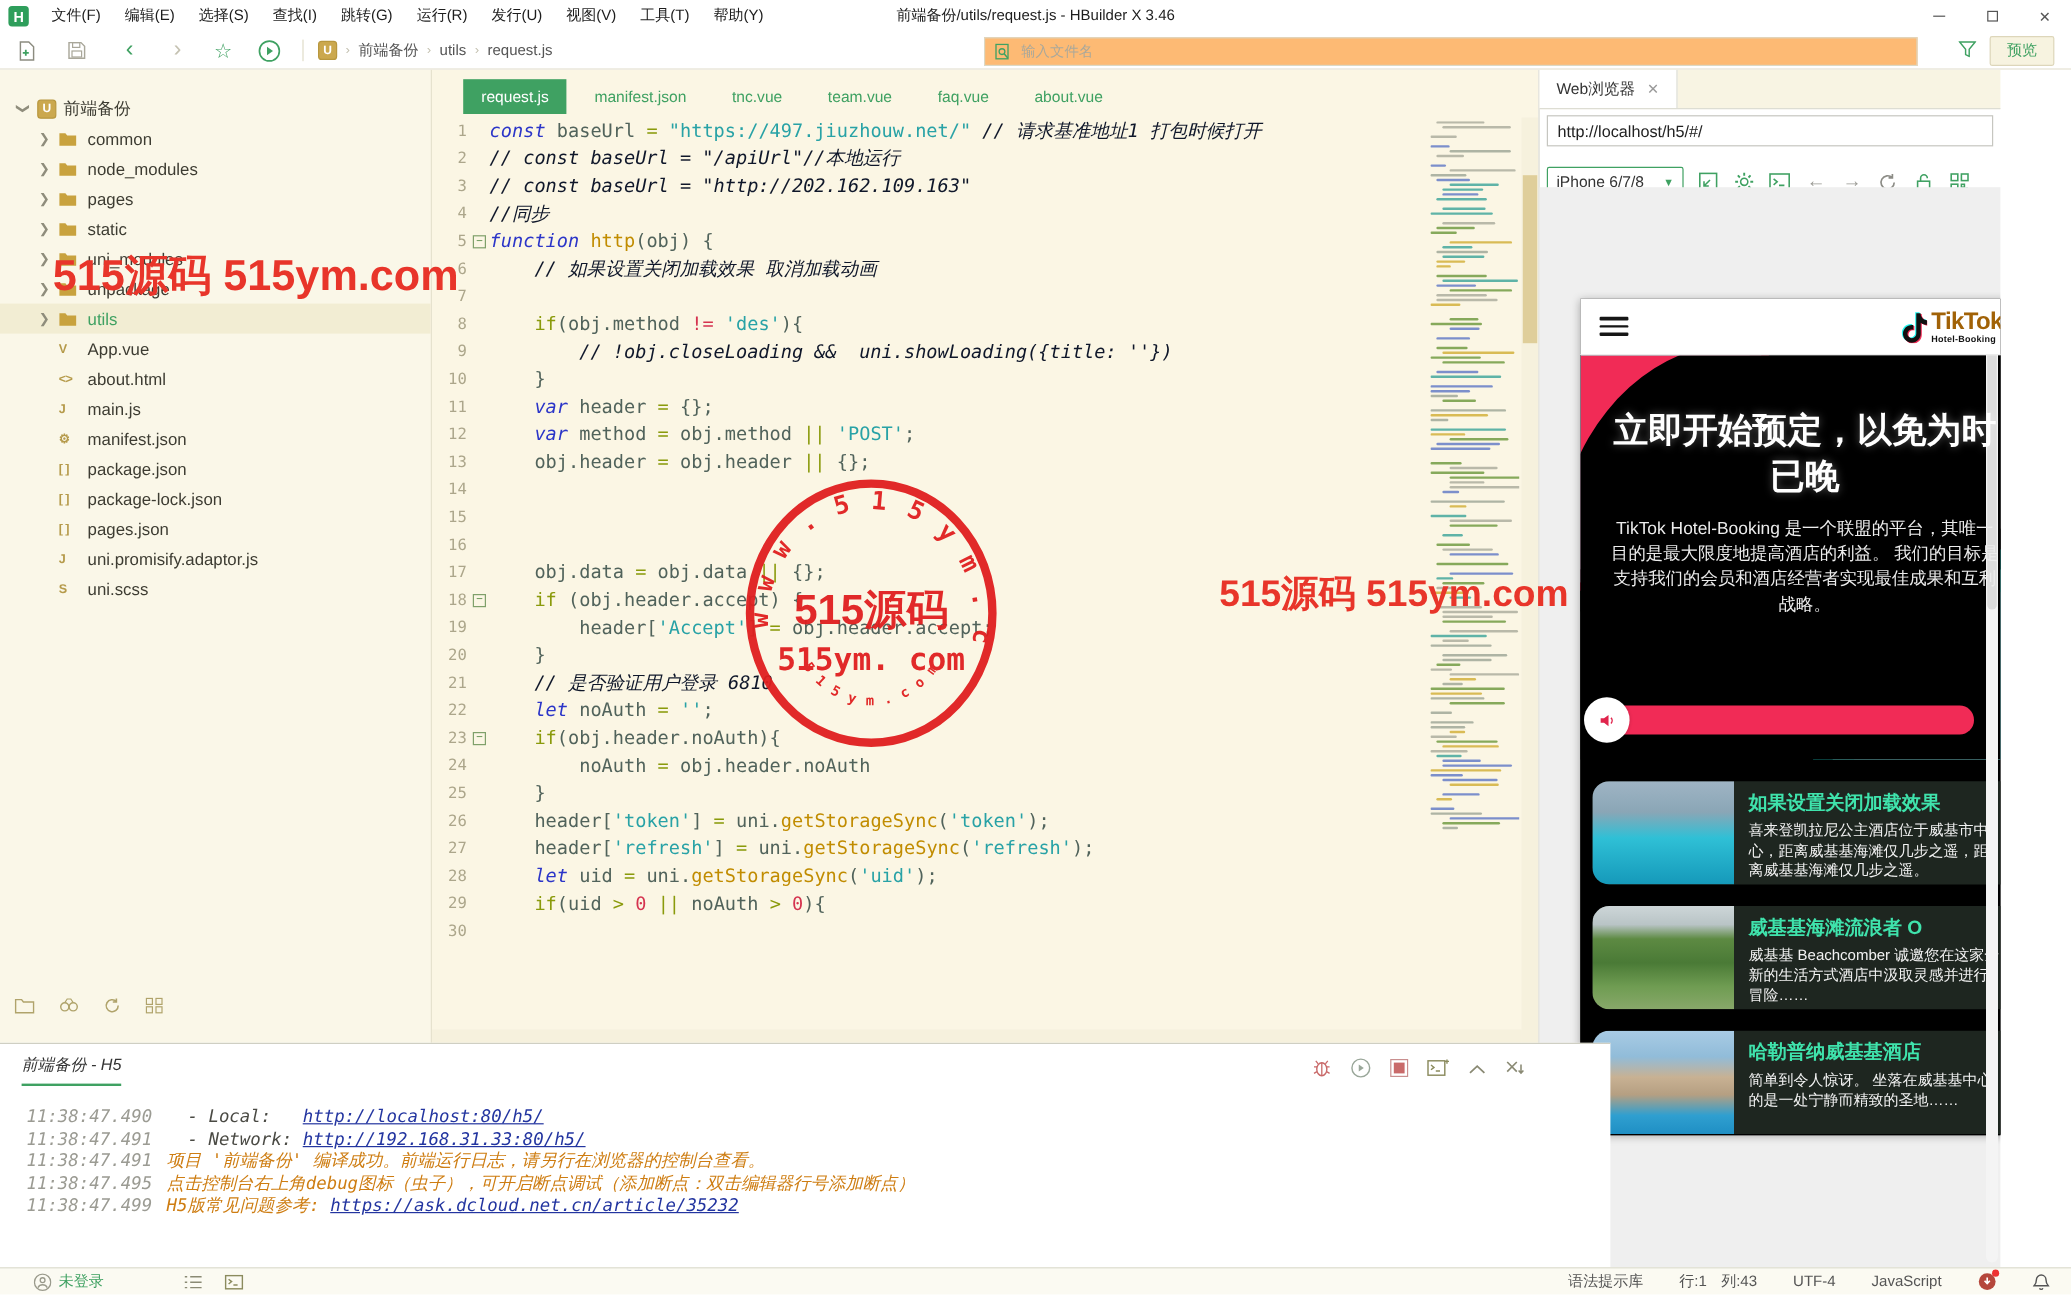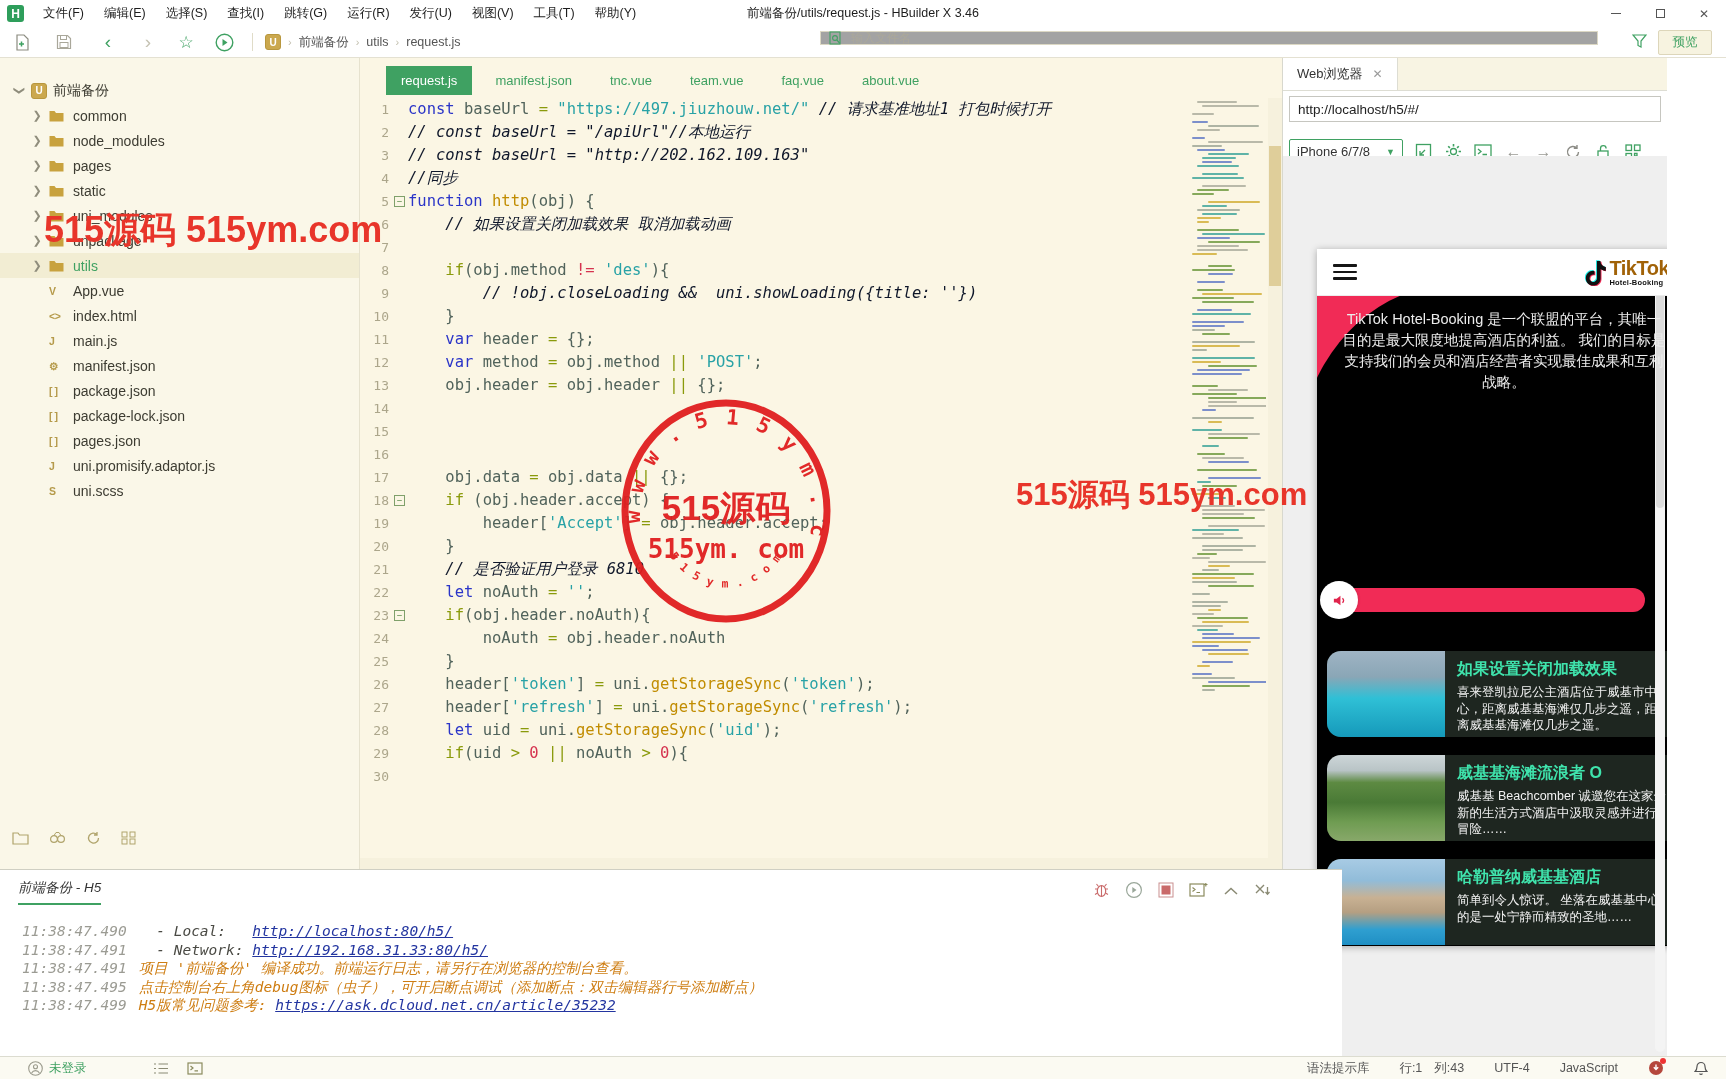--- a/index.html
+++ b/index.html
@@ -19,21 +19,21 @@
   .glyph-max{display:inline-block;width:9px;height:9px;border:1px solid #555;}
 
   
   .toolbar{position:absolute;left:0;top:27px;width:100%;height:31px;background:#fff;border-bottom:1px solid #E4E1D2;z-index:4;}
   .tb-row{display:flex;align-items:center;height:30px;}
   .tb-icon{width:20px;height:20px;display:flex;align-items:center;justify-content:center;flex:none;}
   .tb-sep{width:1px;height:18px;background:#E0DCC8;margin-left:18px;flex:none;}
   .breadcrumb{display:flex;align-items:center;font-size:12.5px;color:#555;margin-left:12px;white-space:nowrap;}
   .crumb-sep{color:#C2BFAE;margin:0 7px;font-size:11px;}
   .u-badge{width:16px;height:16px;background:#CBA84E;border:1px solid #B8973E;color:#fff;font-size:10px;border-radius:3px;display:flex;align-items:center;justify-content:center;font-weight:bold;}
-  .file-search{position:absolute;left:820px;top:4px;width:778px;height:14px;border:1px solid #DCD8C4;background:#a3a3a3;display:flex;align-items:center;padding:0 8px;gap:7px;}
+  .file-search{position:absolute;left:820px;top:4px;width:778px;height:24px;border:1px solid #DCD8C4;background:#fdba74;display:flex;align-items:center;padding:0 8px;gap:7px;}
   .file-search input{border:none;outline:none;flex:1;font-size:12px;color:#444;background:transparent;font-family:"Liberation Sans",sans-serif;}
   .file-search input::placeholder{color:#ABA89A;}
   .funnel{position:absolute;left:1632px;top:7px;}
   .preview-btn{position:absolute;left:1658px;top:3px;width:54px;height:25px;background:#F7F3E0;border:1px solid #DDD6BA;color:#3FA162;font-size:12.5px;display:flex;align-items:center;justify-content:center;border-radius:2px;}
 
   
   .sidebar{position:absolute;left:0;top:58px;width:360px;height:811px;background:#FAF7E8;border-right:1px solid #E6E2CE;overflow:hidden;}
   .tree{padding-top:20px;font-size:14px;color:#3D3C32;}
   .tree-row{height:25px;display:flex;align-items:center;padding-left:12px;white-space:nowrap;}
   .tree-row.item{padding-left:30px;}
@@ -48,21 +48,21 @@
   .editor{position:absolute;left:360px;top:58px;width:922px;height:811px;background:#FBF6E4;overflow:hidden;}
   .edtabs{height:37px;display:flex;align-items:flex-end;padding-left:26px;background:#FBF6E4;}
   .edtab{padding:0 15px;height:29px;line-height:29px;text-align:center;font-size:13px;color:#3FA162;margin-right:8px;white-space:nowrap;}
   .edtab.active{background:#3FA162;color:#fff;}
   .code{position:absolute;left:0;top:40px;right:96px;bottom:12px;font-family:"DejaVu Sans Mono",monospace;font-size:15.5px;line-height:23px;white-space:pre;overflow:hidden;}
   .codeline{height:23px;display:flex;}
   .ln{width:32px;flex:none;text-align:right;color:#ACA68B;font-size:13px;padding-right:3px;}
   .foldcol{width:16px;flex:none;position:relative;}
   .fold{position:absolute;left:2px;top:6px;width:11px;height:11px;border:1px solid #7FA06A;background:#FBF6E4;color:#5F8F4F;font-size:9px;line-height:9px;text-align:center;}
   .lcontent{flex:1;}
-  .tk-k{color:#2B35C8;}
+  .tk-k{color:#2B35C8;font-style:italic;}
   .tk-c{color:#0f172a;font-style:italic;}
   .tk-s{color:#28A2A6;}
   .tk-g,.tk-o{color:#8A9A0B;}
   .tk-f{color:#C18C00;}
   .tk-p{color:#51635B;}
   .tk-r{color:#D5334F;}
   .minimap{position:absolute;right:16px;top:43px;width:74px;height:604px;overflow:hidden;}
   .mm-row{height:2px;margin-bottom:2px;}
   .mm-row span{display:block;height:2px;border-radius:1px;}
   .edscrollbar{position:absolute;right:0;top:40px;width:14px;bottom:0;background:#F6F1DD;}
@@ -296,21 +296,21 @@
           <span class="t-label">utils</span>
         </div>
         <div class="tree-row item">
           <span class="chev"></span>
           <span class="t-icon">V</span>
           <span class="t-label">App.vue</span>
         </div>
         <div class="tree-row item">
           <span class="chev"></span>
           <span class="t-icon">&lt;&gt;</span>
-          <span class="t-label">index.html</span>
+          <span class="t-label">about.html</span>
         </div>
         <div class="tree-row item">
           <span class="chev"></span>
           <span class="t-icon">J</span>
           <span class="t-label">main.js</span>
         </div>
         <div class="tree-row item">
           <span class="chev"></span>
           <span class="t-icon">⚙</span>
           <span class="t-label">manifest.json</span>
@@ -861,20 +861,21 @@
         <div class="ph-body">
           <div class="hero">
             <div class="dec" style="left:-64px;top:-74px;width:200px;height:260px;background:#fff;transform:rotate(30deg);"></div>
             <div class="dec" style="left:-50px;top:-60px;width:200px;height:260px;background:#25F4EE;transform:rotate(30deg);"></div>
             <div class="dec" style="left:-38px;top:-48px;width:200px;height:260px;background:#F12B56;transform:rotate(30deg);"></div>
             <div class="dec" style="left:-8px;top:-16px;width:220px;height:280px;background:#000;transform:rotate(30deg);"></div>
             <div class="dec" style="right:-100px;bottom:-150px;width:240px;height:300px;background:#F12B56;transform:rotate(30deg);"></div>
             <div class="dec" style="right:-84px;bottom:-134px;width:240px;height:300px;background:#fff;transform:rotate(30deg);"></div>
             <div class="dec" style="right:-68px;bottom:-118px;width:240px;height:300px;background:#25F4EE;transform:rotate(30deg);"></div>
             <div class="dec" style="right:-48px;bottom:-98px;width:240px;height:300px;background:#000;transform:rotate(30deg);"></div>
+            <div class="hero-title">立即开始预定，以免为时已晚</div>
             <div class="hero-text">TikTok Hotel-Booking 是一个联盟的平台，其唯一目的是最大限度地提高酒店的利益。 我们的目标是支持我们的会员和酒店经营者实现最佳成果和互利战略。</div>
             <div class="soundbar">
               <div class="sound-circle">
                 <svg width="15" height="15" viewBox="0 0 16 16">
                     <path d="M2 6h3l4-3v10l-4-3H2z" fill="#E0244C"></path>
                     <path d="M11.2 5.5a3.6 3.6 0 010 5" stroke="#E0244C" stroke-width="1.3" fill="none"></path>
                   </svg>
               </div>
             </div>
           </div>

